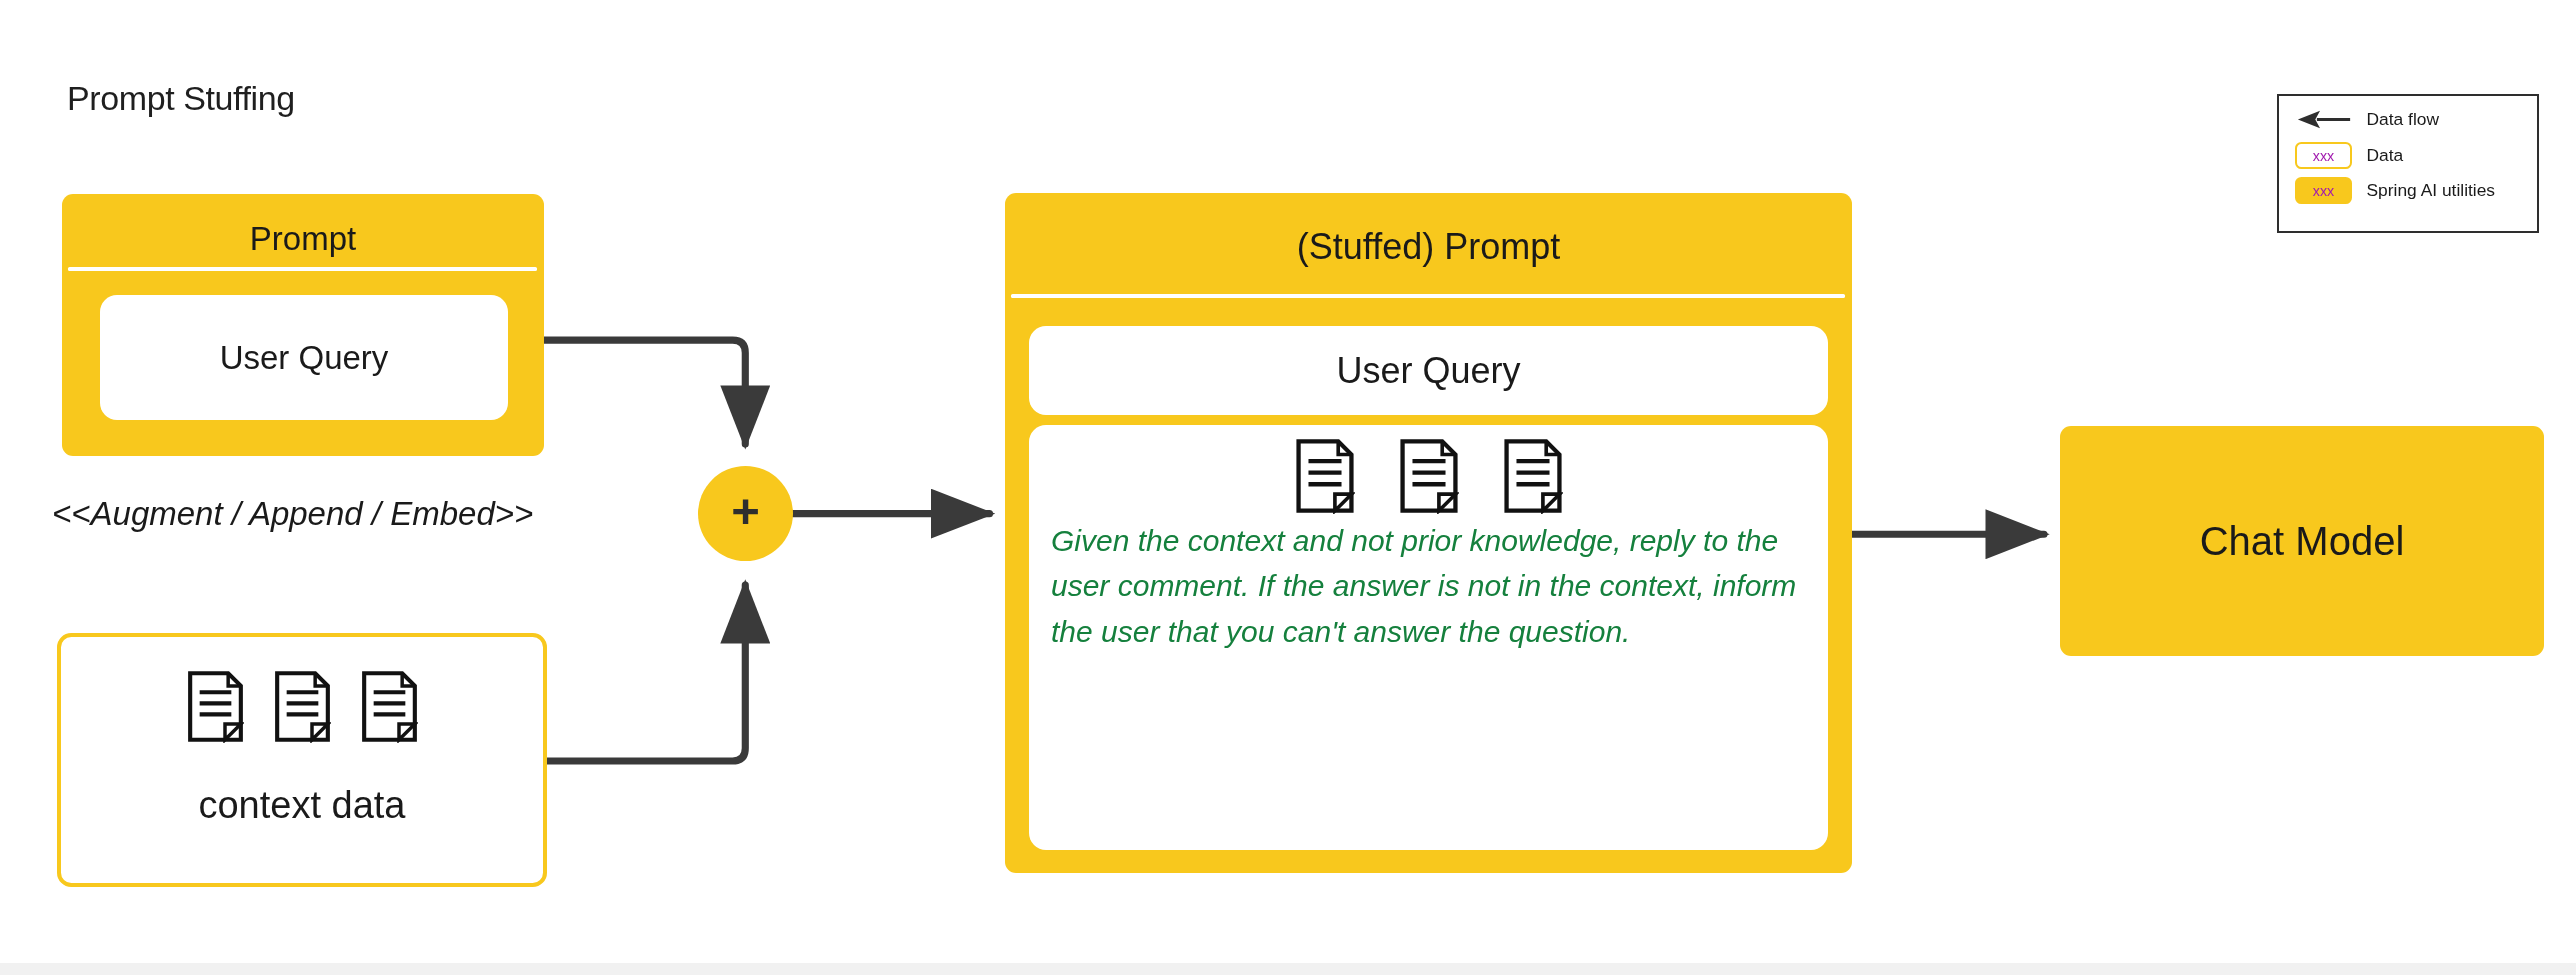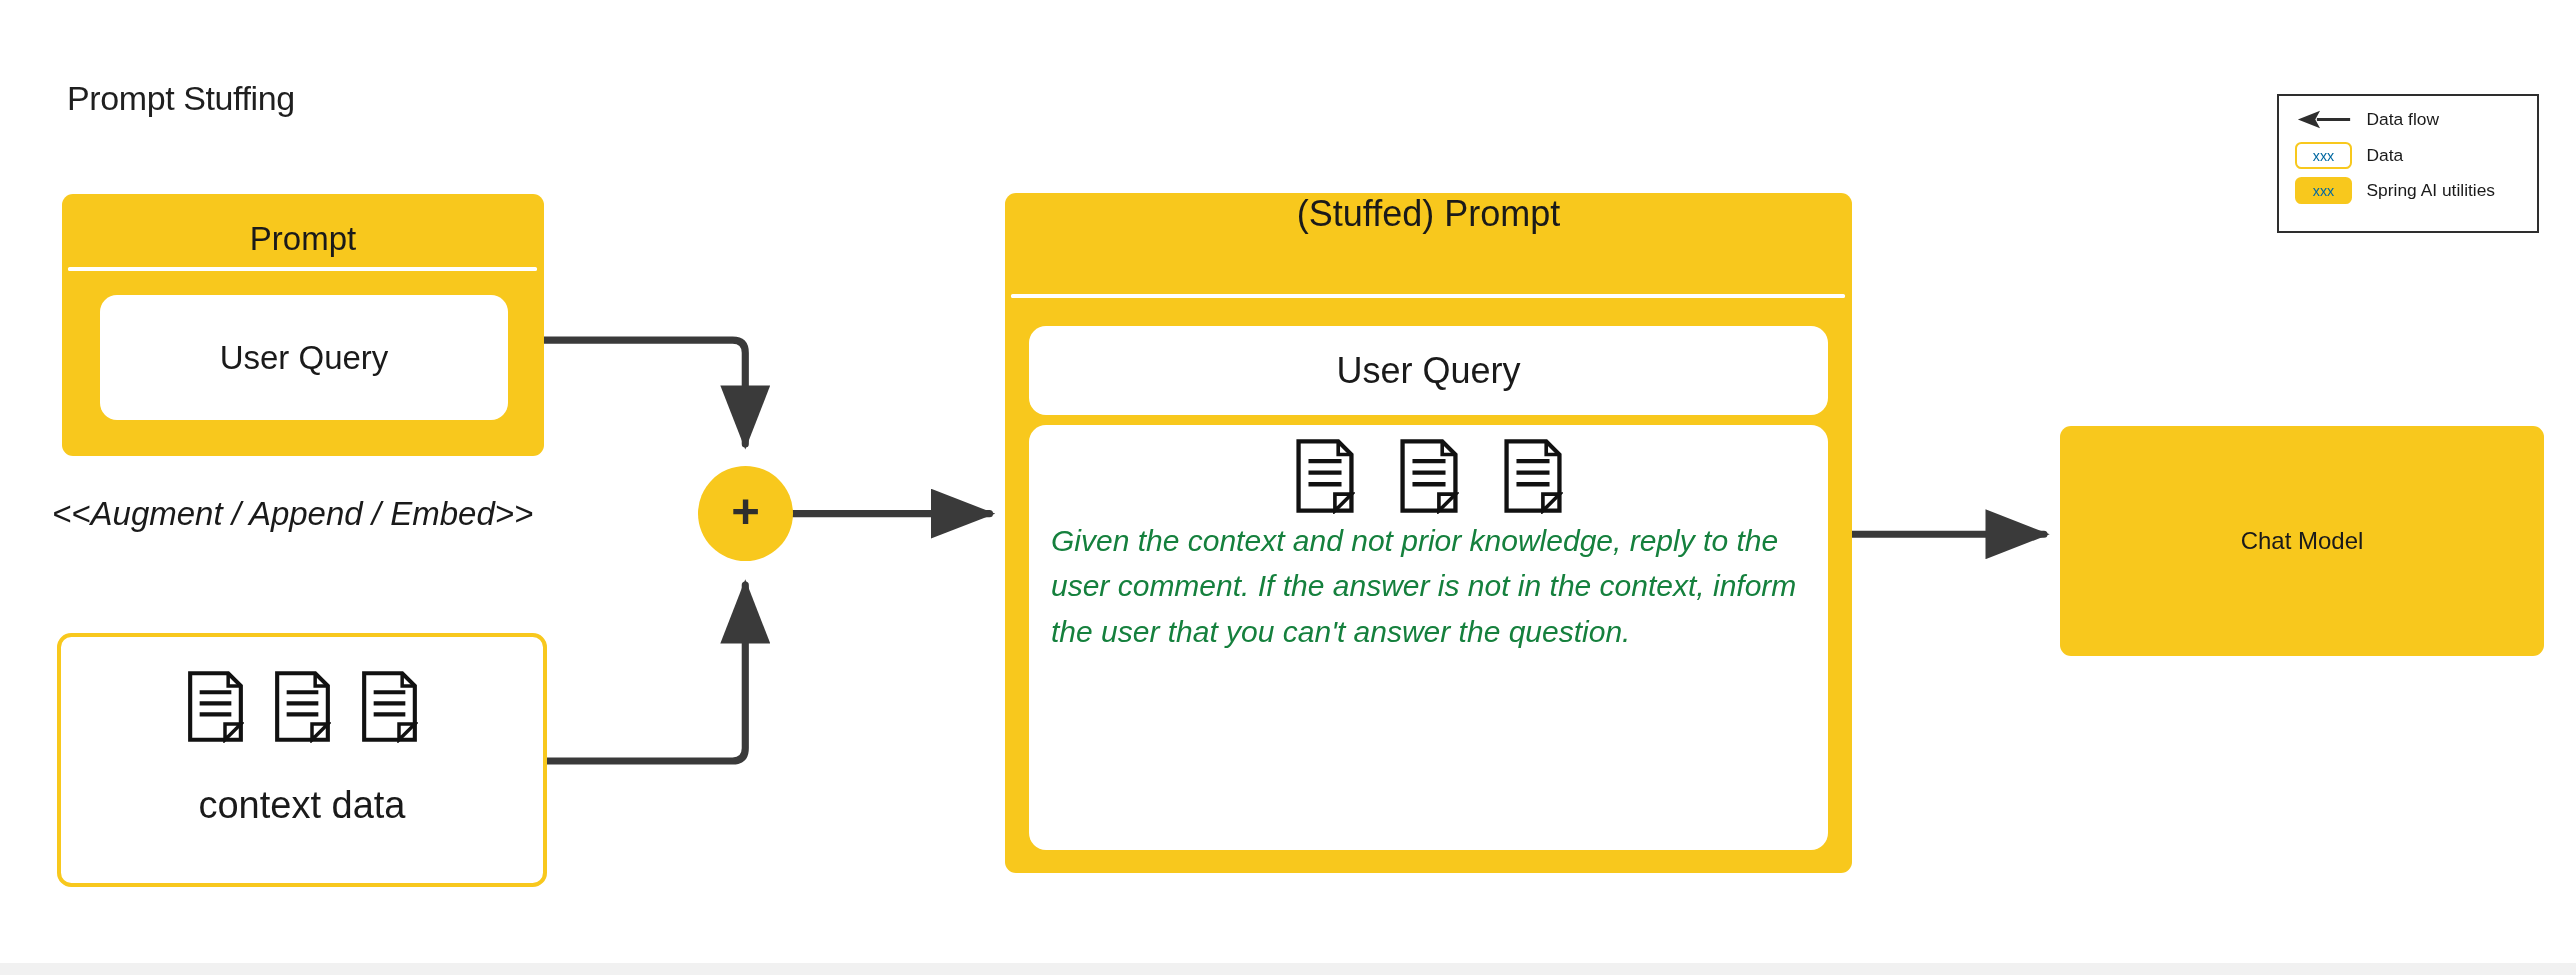--- a/index.html
+++ b/index.html
@@ -157,20 +157,21 @@
 
   
   #stuffed-box {
     left: 1005px;
     top: 193px;
     width: 847px;
     height: 680px;
   }
   #stuffed-box .card-title {
     font-size: 36px;
+    margin-top: 33px;
   }
   #stuffed-divider {
     position: absolute;
     left: 6.3px;
     top: 101px;
     width: 834px;
   }
   #stuffed-user-query {
     position: absolute;
     left: 24px;
@@ -218,21 +219,21 @@
   #chat-model-box {
     left: 2060px;
     top: 426px;
     width: 484px;
     height: 230px;
     display: flex;
     align-items: center;
     justify-content: center;
   }
   #chat-model-box .card-title {
-    font-size: 24px;
+    font-size: 40px;
     margin: 16px;
   }
 
   
   #connectors {
     position: absolute;
     left: 0;
     top: 0;
     width: 2576px;
     height: 975px;
@@ -273,21 +274,21 @@
     max-width: 151px;
   }
   .legend-chip {
     width: 57px;
     height: 27px;
     border-radius: 6.3px;
     display: flex;
     align-items: center;
     justify-content: center;
     font-size: 14.3px;
-    color: #0369a1;
+    color: #a21caf;
     box-sizing: border-box;
   }
   .legend-chip.data {
     background: #ffffff;
     border: 2.4px solid #F8C81D;
   }
   .legend-chip.util {
     background: #F8C81D;
     border: 2.4px solid #F8C81D;
   }

